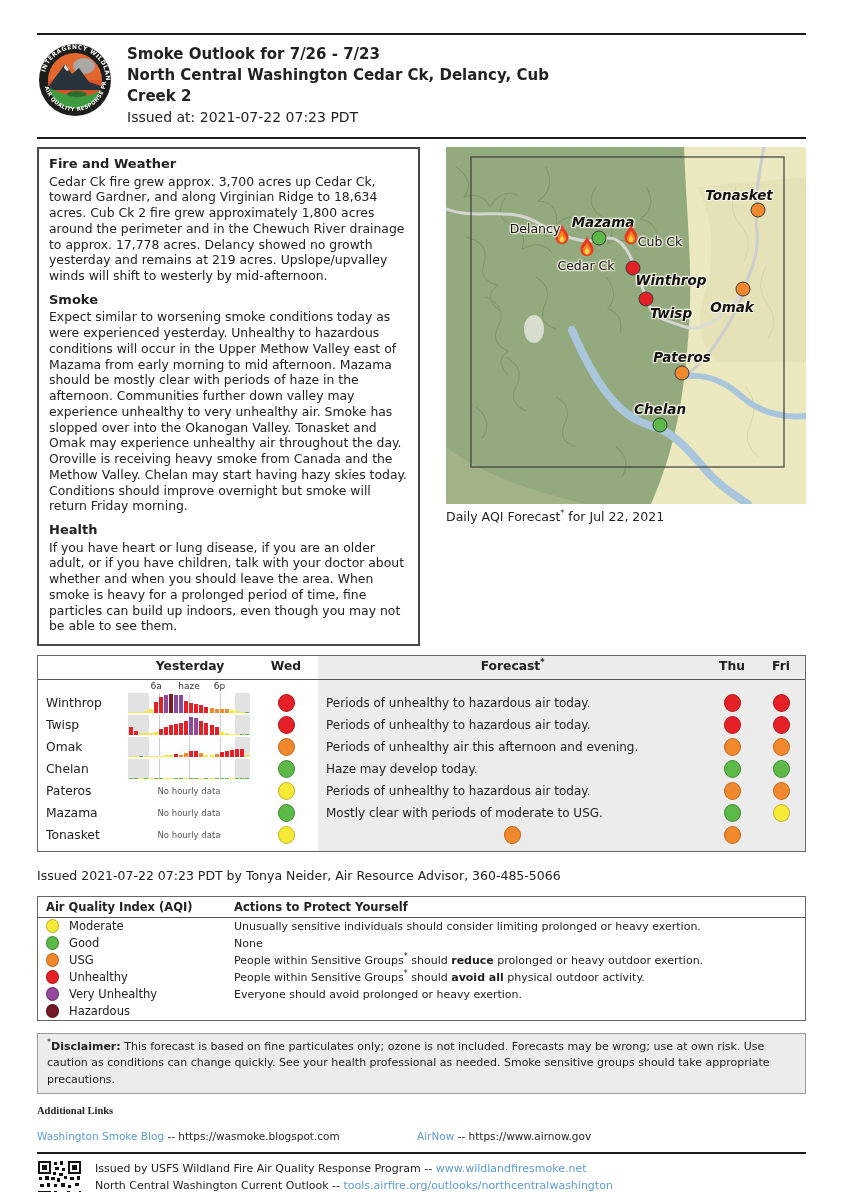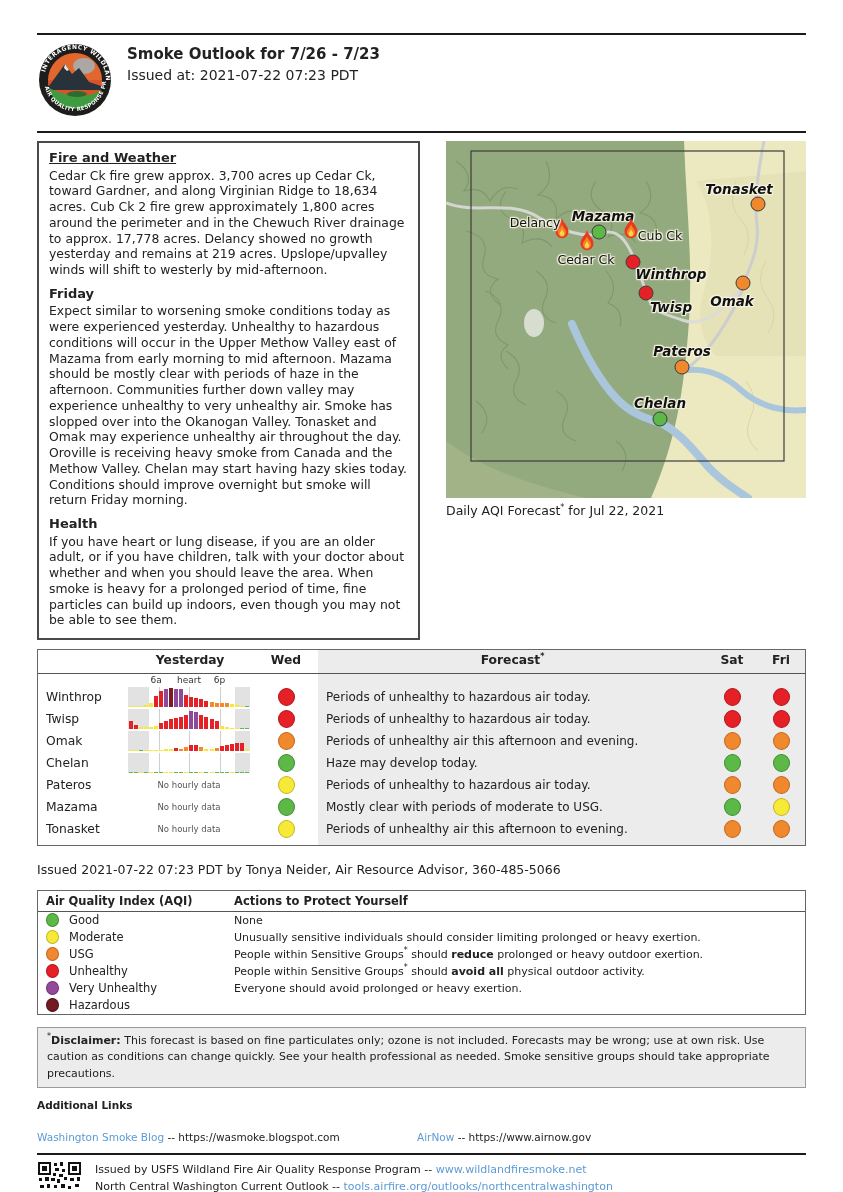--- a/index.html
+++ b/index.html
@@ -10,21 +10,21 @@
   
   .header{display:flex;gap:14px;align-items:flex-start;padding:7px 0 9px;border-bottom:2px solid #1a1a1a;}
   .title-block{padding-top:2px;}
   .doc-title{font-weight:bold;font-size:15px;line-height:1.4;}
   .doc-subtitle{font-weight:bold;font-size:15px;line-height:1.4;max-width:470px;}
   .doc-issued{font-size:14px;line-height:1.5;}
   
   .main{display:flex;gap:26px;margin-top:8px;}
   .textbox{width:364px;border:2px solid #4a4a4a;padding:5px 10px 10px;font-size:12.4px;line-height:1.27;}
   .sect-h{font-weight:bold;font-size:13px;margin:8px 0 1px;}
-  .sect-h:first-child{margin-top:2px;text-decoration:underline;}
+  .sect-h:first-child{margin-top:2px;}
   .mapcol{width:360px;}
   .mapwrap{position:relative;width:360px;height:357px;}
   .mapwrap svg.terrain{position:absolute;left:0;top:0;}
   .map-label{position:absolute;transform:translate(-50%,-50%);white-space:nowrap;color:#111;
      text-shadow:1px 1px 1px #f5f3e2,-1px -1px 1px #f5f3e2,1px -1px 1px #f5f3e2,-1px 1px 1px #f5f3e2,0 0 3px #f5f3e2;}
   .map-label.bi{font-weight:bold;font-style:italic;font-size:13.5px;}
   .map-label.plain{font-size:12.5px;}
   .map-dot{position:absolute;width:15px;height:15px;border-radius:50%;border:1.8px solid #3c3c3c;
      transform:translate(-50%,-50%);box-sizing:border-box;}
   .map-fire{position:absolute;transform:translate(-50%,-60%);}
@@ -63,21 +63,21 @@
   .lhead{border-bottom:1.2px solid #555;padding:3px 0;}
   .lhead .c{font-weight:bold;font-size:11.5px;padding-left:8px;}
   .lvl{display:flex;align-items:center;gap:10px;padding-left:8px;font-size:11.5px;}
   .ldot{width:13px;height:14px;border-radius:50%;box-sizing:border-box;flex:none;}
   .laction{font-size:11px;}
   
   .disclaimer{margin-top:12px;background:#ececec;border:1px solid #999;padding:5px 9px;
      font-size:11px;line-height:1.5;}
   
   .addlinks{margin-top:11px;font-size:10.5px;}
-  .addlinks .hd{font-weight:bold;margin-bottom:20px;}
+  .addlinks .hd{font-weight:bold;margin-bottom:14px;font-family:Liberation Serif, serif;}
   .linkrow{display:flex;}
   .linkrow .li1{width:380px;}
   a.lnk{color:#5b9bd5;text-decoration:none;}
   
   .footer{margin-top:10px;border-top:2px solid #1a1a1a;border-bottom:2px solid #1a1a1a;
      padding:6px 0;display:flex;gap:13px;align-items:flex-start;font-size:11px;line-height:1.55;}
 </style>
 </head>
 <body>
 
@@ -103,29 +103,30 @@
           <text font-size="6" font-weight="bold" fill="#fff" font-family="DejaVu Sans, sans-serif" letter-spacing="0.5">
             <textPath href="#arcT" startOffset="8%">INTERAGENCY WILDLAND FIRE</textPath>
           </text>
           <text font-size="5.4" font-weight="bold" fill="#fff" font-family="DejaVu Sans, sans-serif" letter-spacing="0.3">
             <textPath href="#arcB" startOffset="7%">AIR QUALITY RESPONSE PROGRAM</textPath>
           </text>
         </svg>
       </div>
       <div class="title-block">
         <div class="doc-title">Smoke Outlook for 7/26 - 7/23</div>
+        <div class="doc-subtitle">North Central Washington Cedar Ck, Delancy, Cub Creek 2</div>
         <div class="doc-issued">Issued at: 2021-07-22 07:23 PDT</div>
       </div>
     </div>
 
     <div class="main">
       <div class="textbox">
         <div class="sect-h">Fire and Weather</div>
         <div>Cedar Ck fire grew approx. 3,700 acres up Cedar Ck, toward Gardner, and along Virginian Ridge to 18,634 acres. Cub Ck 2 fire grew approximately 1,800 acres around the perimeter and in the Chewuch River drainage to approx. 17,778 acres. Delancy showed no growth yesterday and remains at 219 acres. Upslope/upvalley winds will shift to westerly by mid-afternoon.</div>
-        <div class="sect-h">Friday</div>
+        <div class="sect-h">Smoke</div>
         <div>Expect similar to worsening smoke conditions today as were experienced yesterday. Unhealthy to hazardous conditions will occur in the Upper Methow Valley east of Mazama from early morning to mid afternoon. Mazama should be mostly clear with periods of haze in the afternoon. Communities further down valley may experience unhealthy to very unhealthy air. Smoke has slopped over into the Okanogan Valley. Tonasket and Omak may experience unhealthy air throughout the day. Oroville is receiving heavy smoke from Canada and the Methow Valley. Chelan may start having hazy skies today. Conditions should improve overnight but smoke will return Friday morning.</div>
         <div class="sect-h">Health</div>
         <div>If you have heart or lung disease, if you are an older adult, or if you have children, talk with your doctor about whether and when you should leave the area. When smoke is heavy for a prolonged period of time, fine particles can build up indoors, even though you may not be able to see them.</div>
       </div>
 
       <div class="mapcol">
         <div class="mapwrap">
           <svg class="terrain" width="360" height="357" viewBox="0 0 360 357">
             <rect width="360" height="357" fill="#93a97e"></rect>
             <path d="M238,0 L360,0 L360,357 L205,357 C230,300 238,250 243,180 C247,120 240,60 238,0 Z" fill="#ece8c0"></path>
@@ -200,28 +201,28 @@
     </div>
 
     <div class="ftable">
       <div class="colbg" style="left:280px;right:0;"></div>
       <div class="fhead" style="position:relative;z-index:1;">
         <div class="frow">
           <div class="c"></div>
           <div class="c tc">Yesterday</div>
           <div class="c tc">Wed</div>
           <div class="c tc"><span>Forecast</span><sup>*</sup></div>
-          <div class="c tc">Sat</div>
+          <div class="c tc">Thu</div>
           <div class="c tc">Fri</div>
         </div>
       </div>
       <div class="fbody" id="ftable-body">
         <div class="ticks" id="hour-ticks">
             <span style="left: 23%;">6a</span>
-            <span style="left: 50%;">heart</span>
+            <span style="left: 50%;">haze</span>
             <span style="left: 75%;">6p</span>
           </div>
       <div class="frow">
             <div class="station">Winthrop</div>
             <div class="chartcell">
               <div class="chart-bg">
                 <div class="nite" style="left:0;width:17%"></div>
                 <div class="nite" style="right:0;width:12%"></div>
                 <div class="gl" style="left:25%"></div>
                 <div class="gl" style="left:50%"></div>
@@ -442,52 +443,51 @@
             </div>
           </div>
           <div class="frow">
             <div class="station">Tonasket</div>
             <div class="chartcell">
               <div class="nodata">No hourly data</div>
             </div>
             <div class="dotcell">
               <span class="dot" style="background: rgb(247, 234, 54); border: 1.5px solid rgb(196, 180, 41);"></span>
             </div>
-            <div class="commentcell">Periods of unhealthy air this afternoon to evening.</div>
             <div class="dotcell">
               <span class="dot" style="background: rgb(240, 136, 46); border: 1.5px solid rgb(196, 103, 29);"></span>
             </div>
             <div class="dotcell">
               <span class="dot" style="background: rgb(240, 136, 46); border: 1.5px solid rgb(196, 103, 29);"></span>
             </div>
           </div>
         </div>
     </div>
 
     <div class="issuedline">Issued 2021-07-22 07:23 PDT by Tonya Neider, Air Resource Advisor, 360-485-5066</div>
 
     <div class="legend">
       <div class="lrow lhead">
         <div class="c">Air Quality Index (AQI)</div>
         <div class="c" style="padding-left:0;">Actions to Protect Yourself</div>
       </div>
       <div id="legend-rows">
           <div class="lrow">
             <div class="lvl">
+              <span class="ldot" style="background: rgb(247, 234, 54); border: 1.2px solid rgb(196, 180, 41);"></span>
+              <span>Moderate</span>
+            </div>
+            <div class="laction">Unusually sensitive individuals should consider limiting prolonged or heavy exertion.</div>
+          </div>
+          <div class="lrow">
+            <div class="lvl">
               <span class="ldot" style="background: rgb(92, 185, 71); border: 1.2px solid rgb(63, 140, 51);"></span>
               <span>Good</span>
             </div>
             <div class="laction">None</div>
-          </div>
-          <div class="lrow">
-            <div class="lvl">
-              <span class="ldot" style="background: rgb(247, 234, 54); border: 1.2px solid rgb(196, 180, 41);"></span>
-              <span>Moderate</span>
-            </div>
-            <div class="laction">Unusually sensitive individuals should consider limiting prolonged or heavy exertion.</div>
           </div>
           <div class="lrow">
             <div class="lvl">
               <span class="ldot" style="background: rgb(240, 136, 46); border: 1.2px solid rgb(196, 103, 29);"></span>
               <span>USG</span>
             </div>
             <div class="laction">People within Sensitive Groups<sup>*</sup> should <b>reduce</b> prolonged or heavy outdoor exertion.</div>
           </div>
           <div class="lrow">
             <div class="lvl">

